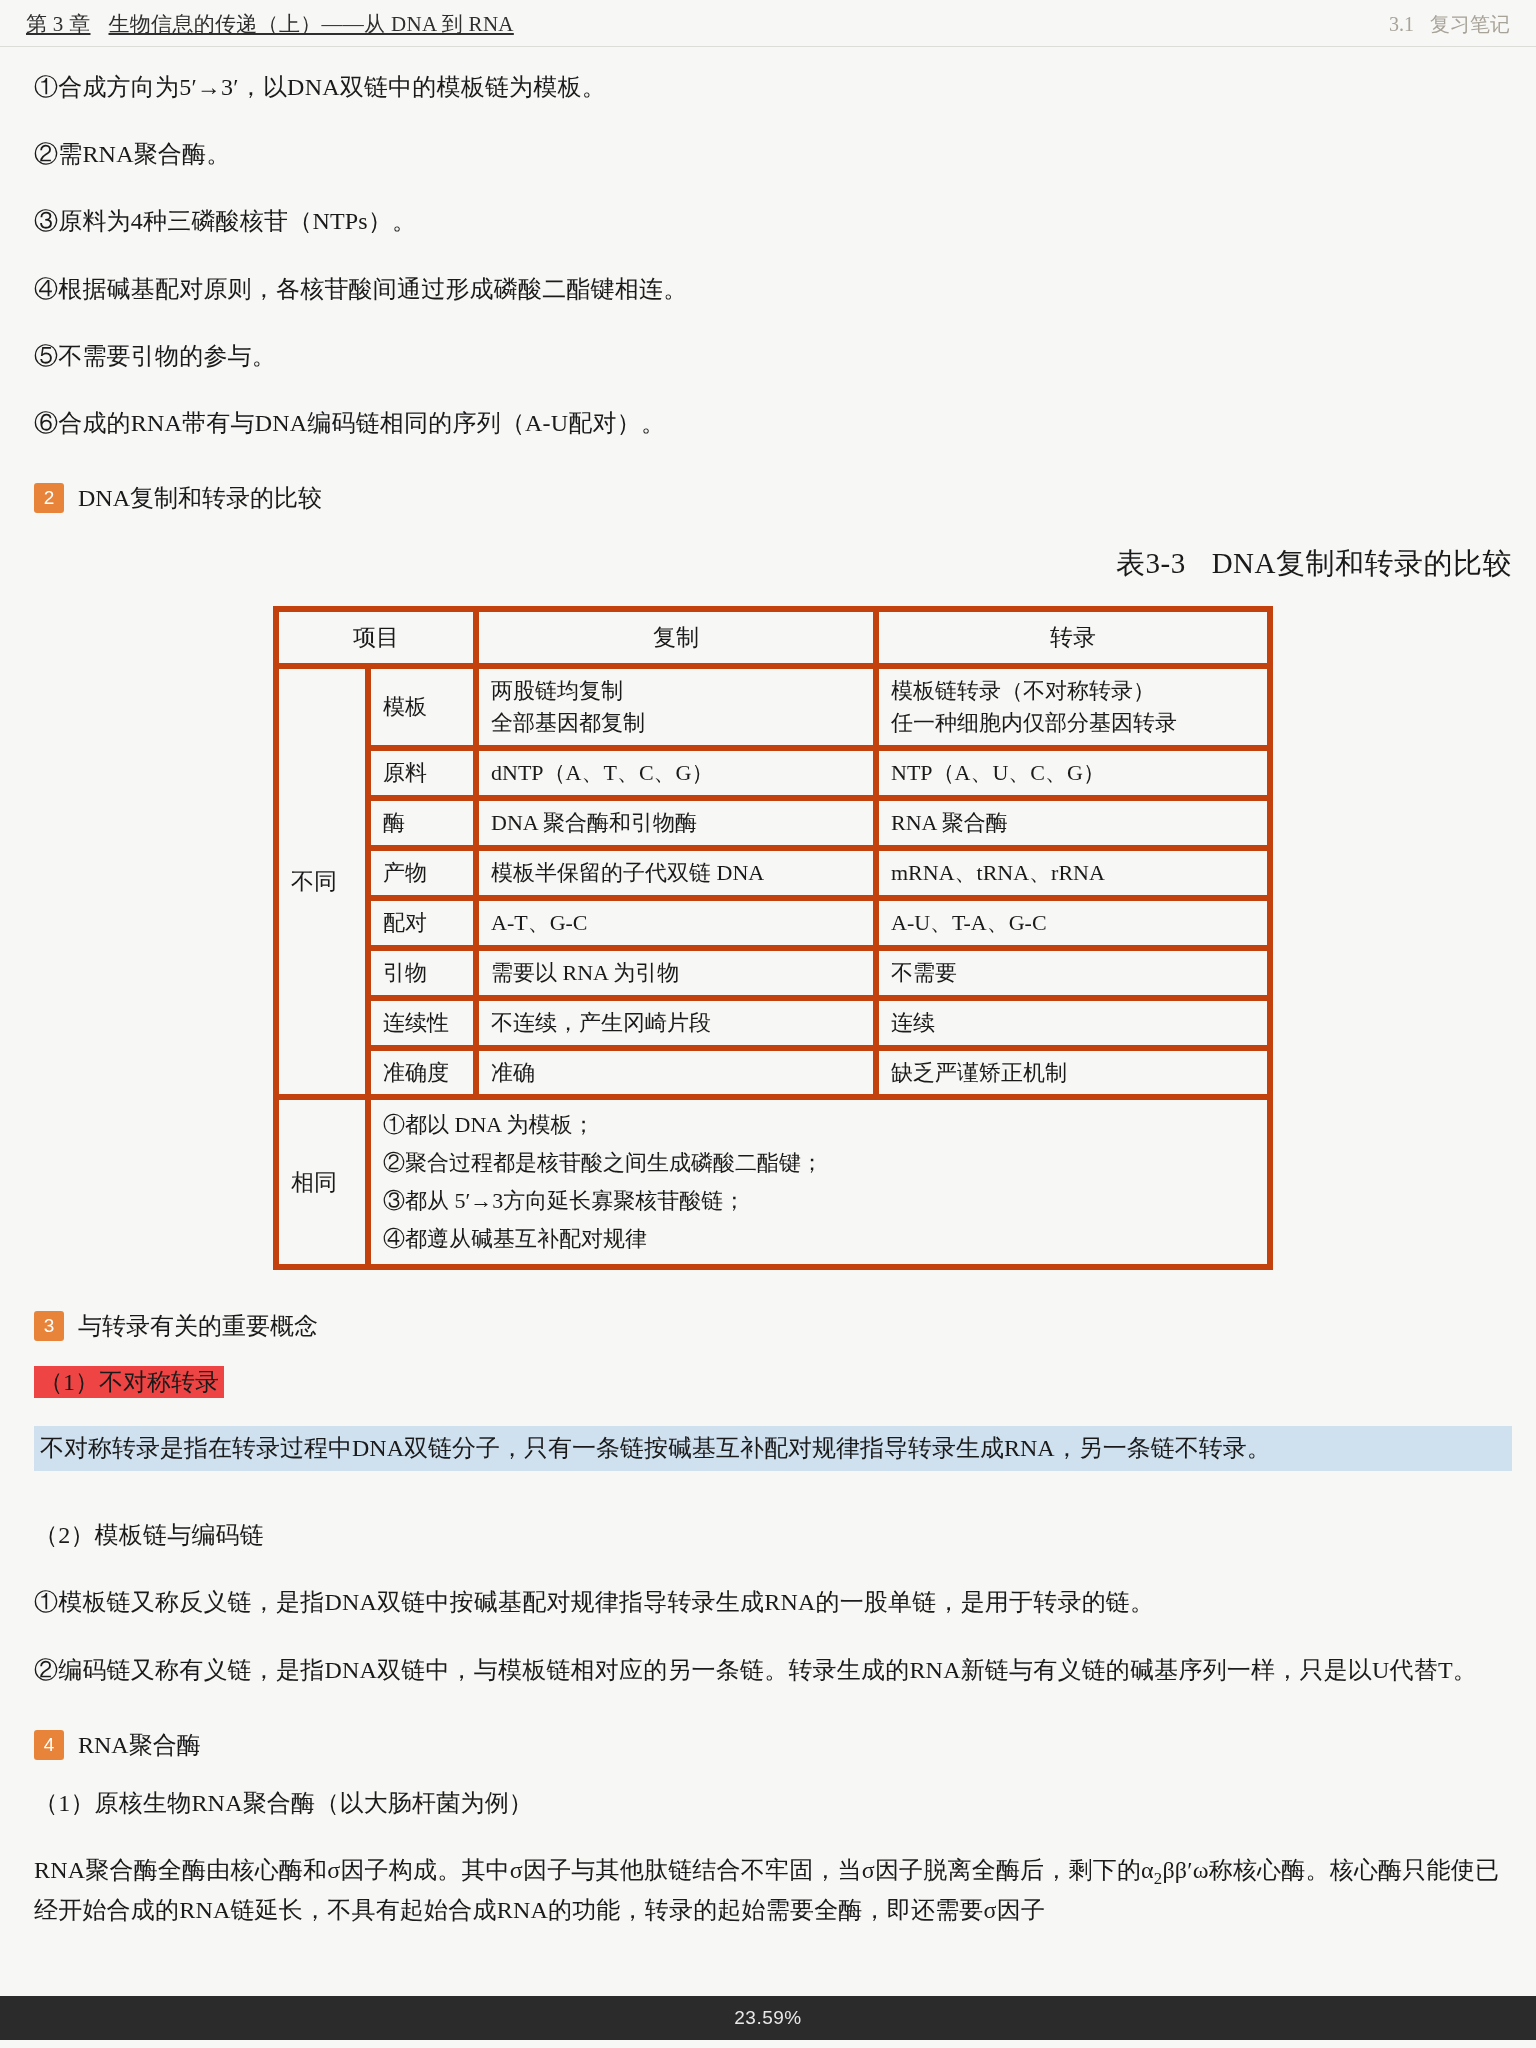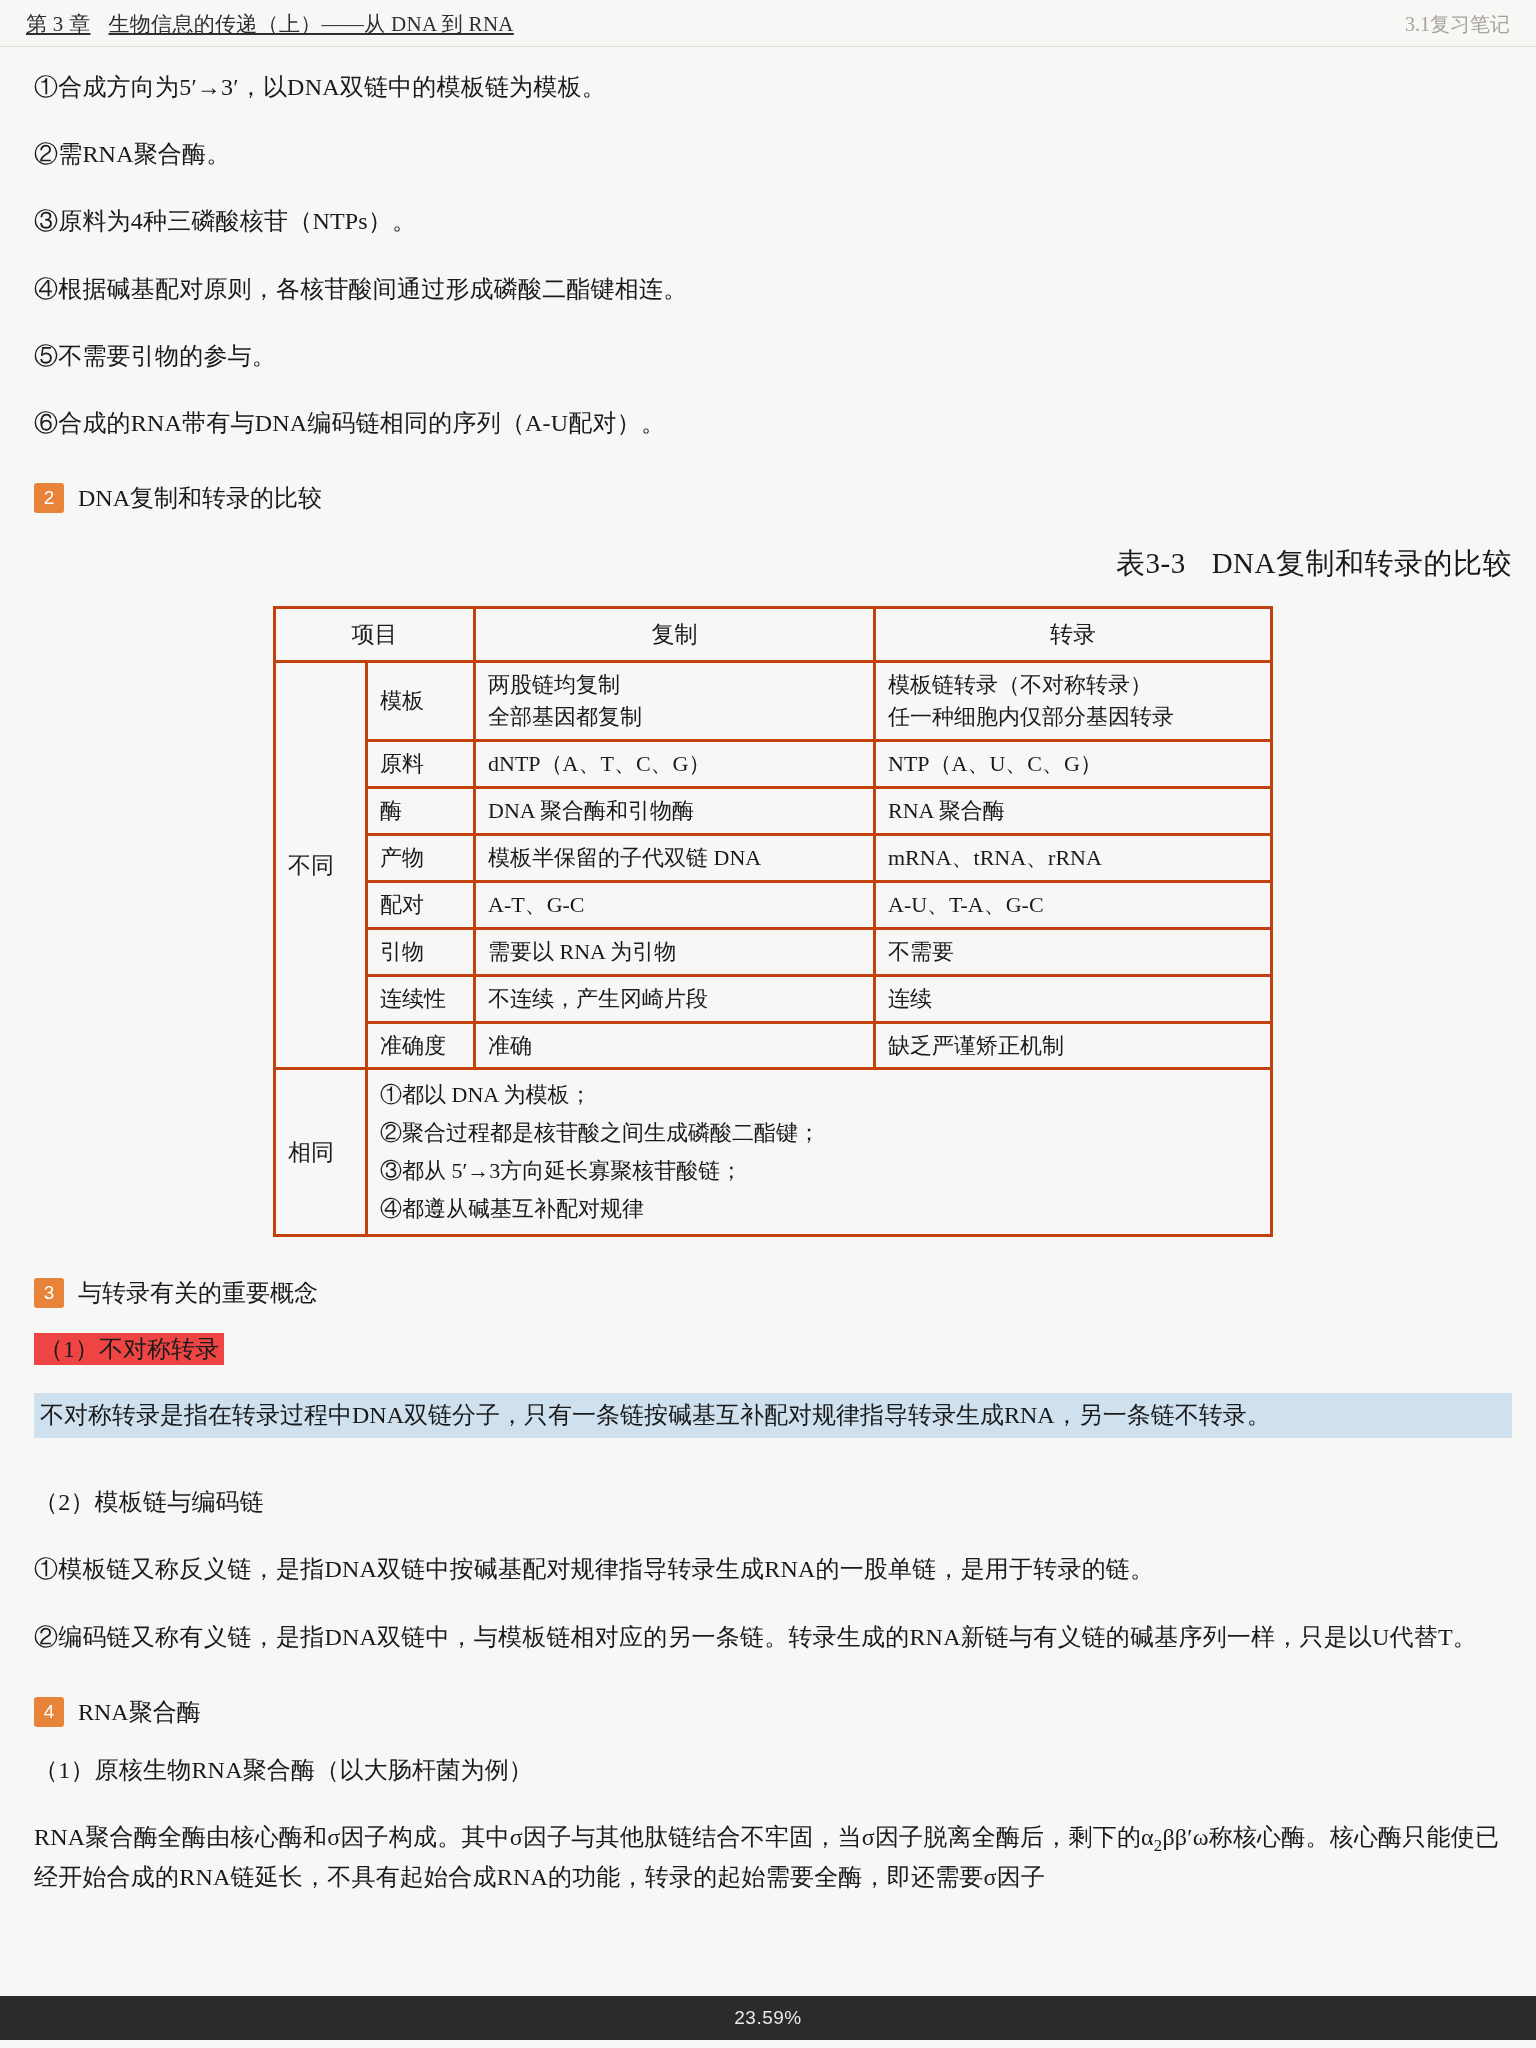--- a/index.html
+++ b/index.html
@@ -33,21 +33,21 @@
   .header .chapter {
     color: #2f2f2f;
     letter-spacing: .3px;
     text-decoration: underline;
   }
   .header .chapter .ch-num { margin-right: 18px; }
   .header .section {
     color: #a8a399;
     font-size: 20px;
   }
-  .header .section .sec-num { }
+  .header .section .sec-num { margin-right: 16px; }
 
   
   .content {
     padding: 22px 24px 0 34px;
   }
   p.para {
     font-size: 24px;
     line-height: 1.55;
     margin: 0 0 30px 0;
     letter-spacing: .2px;
@@ -94,21 +94,21 @@
     margin-bottom: 34px;
   }
   table.cmp {
     border-collapse: collapse;
     width: 1000px;
     background: #f7f7f5;
     font-size: 22px;
     font-family: "Liberation Serif", "DejaVu Serif", serif;
   }
   table.cmp td, table.cmp th {
-    border: 3px solid #c2410c;
+    border: 6px solid #c2410c;
     padding: 6px 12px;
     font-weight: normal;
     text-align: left;
     vertical-align: middle;
     line-height: 1.45;
   }
   table.cmp th.hd, table.cmp td.hd {
     text-align: center;
     font-size: 23px;
     padding: 9px 12px;

